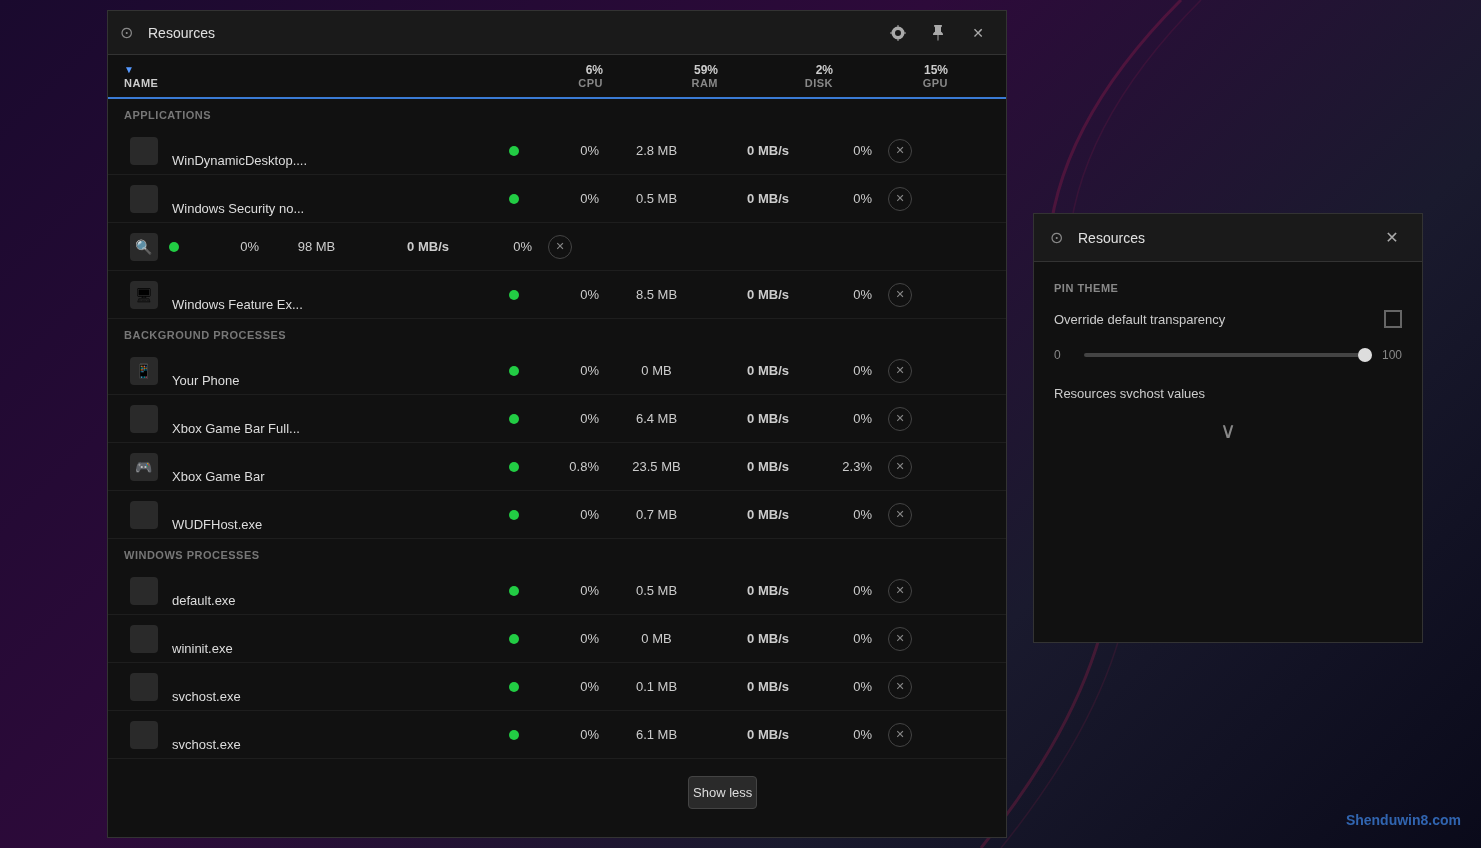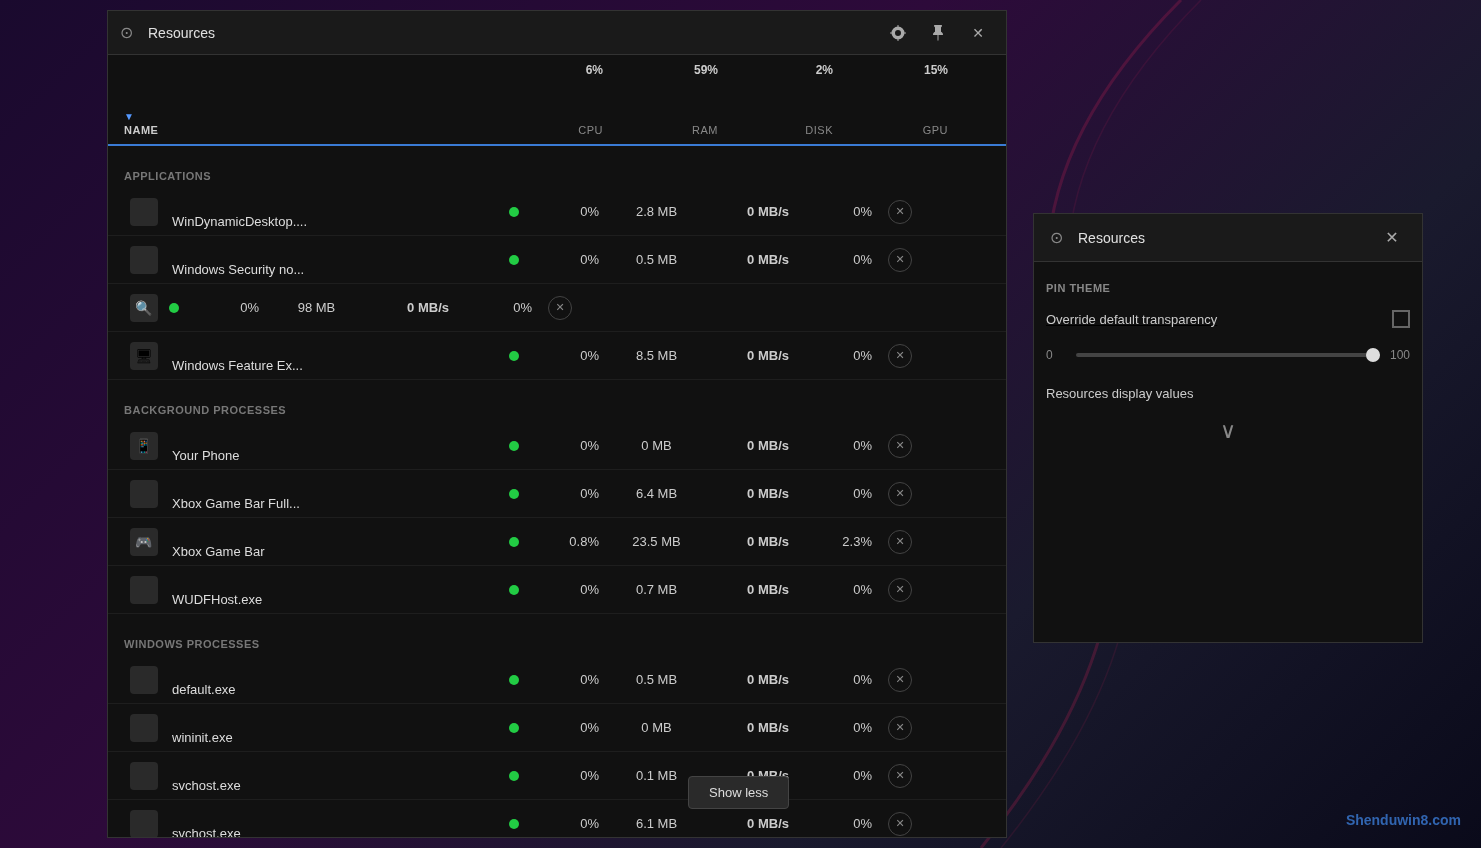--- a/index.html
+++ b/index.html
@@ -118,42 +118,41 @@
 
     .col-stat-pct {
       color: #ccc;
       font-size: 12px;
       font-weight: 600;
     }
 
     .col-stat-label {
       color: #888;
       font-size: 11px;
-      font-weight: 400;
+      font-weight: 700;
       letter-spacing: 0.5px;
       text-transform: uppercase;
-      margin-top: 47px;
     }
 
     
     .content-area {
       flex: 1;
       overflow-y: auto;
       overflow-x: hidden;
     }
 
     .content-area::-webkit-scrollbar {
       width: 6px;
     }
     .content-area::-webkit-scrollbar-track { background: #1a1a1a; }
     .content-area::-webkit-scrollbar-thumb { background: #444; border-radius: 3px; }
 
     
     .section-header {
-      padding: 24px 16px 6px 16px;
+      padding: 10px 16px 6px 16px;
       color: #777;
       font-size: 11px;
       font-weight: 600;
       letter-spacing: 0.5px;
       text-transform: uppercase;
     }
 
     
     .process-row {
       display: flex;
@@ -233,21 +232,21 @@
 
     
     .show-less-tooltip {
       position: absolute;
       bottom: 28px;
       left: 580px;
       background: #2a2a2a;
       border: 1px solid #444;
       color: #ddd;
       font-size: 13px;
-      padding: 8px 20px;
+      padding: 8px 4px;
       border-radius: 4px;
       white-space: nowrap;
       z-index: 10;
     }
 
     
     .settings-panel {
       position: absolute;
       left: 1033px;
       top: 213px;
@@ -290,38 +289,37 @@
       display: flex;
       align-items: center;
       justify-content: center;
       color: #aaa;
       font-size: 16px;
       cursor: pointer;
     }
 
     .settings-content {
       flex: 1;
-      padding: 20px 12px;
+      padding: 20px 20px;
     }
 
     .settings-section-title {
       color: #888;
       font-size: 11px;
       font-weight: 600;
       letter-spacing: 0.5px;
       text-transform: uppercase;
       margin-bottom: 16px;
     }
 
     .settings-row {
       display: flex;
       align-items: center;
       justify-content: space-between;
       margin-bottom: 20px;
-      text-decoration: underline;
     }
 
     .settings-row-label {
       color: #ccc;
       font-size: 13px;
     }
 
     .settings-checkbox {
       width: 18px;
       height: 18px;
@@ -695,21 +693,21 @@
 
     <div class="slider-container">
       <span class="slider-min">0</span>
       <div class="slider-track">
         <div class="slider-fill"></div>
         <div class="slider-thumb"></div>
       </div>
       <span class="slider-max">100</span>
     </div>
 
-    <div class="settings-divider-label">Resources display values</div>
+    <div class="settings-divider-label">Resources svchost values</div>
 
     <div style="display:flex; justify-content:flex-end; margin-top: 8px;">
       <div class="settings-expand-btn">
         <span style="font-size:22px; color:#888;">∨</span>
       </div>
     </div>
   </div>
 </div>
 
 <div class="watermark">Shenduwin8.com</div>

